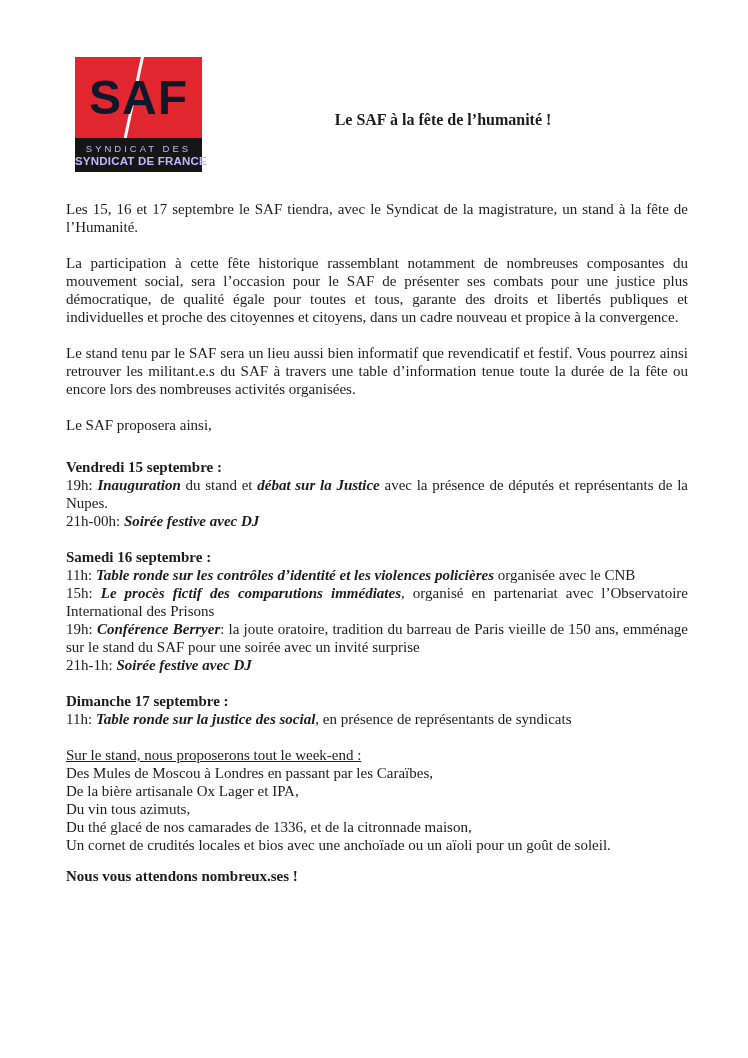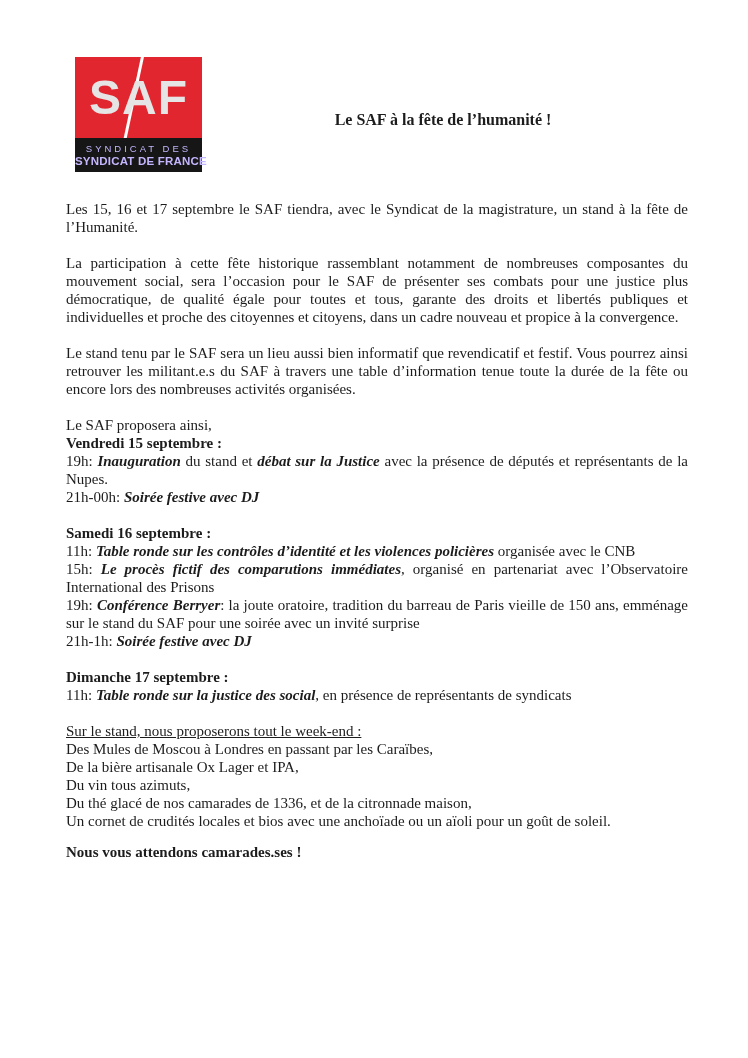--- a/index.html
+++ b/index.html
@@ -33,21 +33,21 @@
   .logo-acronym {
     position: absolute;
     left: 0; right: 0;
     top: 17px;
     text-align: center;
     font-family: "Liberation Sans", sans-serif;
     font-weight: bold;
     font-size: 48px;
     line-height: 48px;
     letter-spacing: 1px;
-    color: #e5e5e5;
+    color: #0f172a;
     z-index: 2;
   }
   .logo-slash {
     position: absolute;
     left: 57px;
     top: -8px;
     width: 3px;
     height: 100px;
     background: #ffffff;
     transform: rotate(12deg);
@@ -119,32 +119,32 @@
     </div>
   </div>
 
   <div class="doc-title">Le SAF à la fête de l’humanité !</div>
 
   <div class="doc-body" id="doc-body">
       <div class="block justify" style="margin-top: 0px;"><span class="">Les 15, 16 et 17 septembre le SAF tiendra, avec le Syndicat de la magistrature, un stand à la fête de l’Humanité.</span></div>
       <div class="block justify" style="margin-top: 18px;"><span class="">La participation à cette fête historique rassemblant notamment de nombreuses composantes du mouvement social, sera l’occasion pour le SAF de présenter ses combats pour une justice plus démocratique, de qualité égale pour toutes et tous, garante des droits et libertés publiques et individuelles et proche des citoyennes et citoyens, dans un cadre nouveau et propice à la convergence.</span></div>
       <div class="block justify" style="margin-top: 18px;"><span class="">Le stand tenu par le SAF sera un lieu aussi bien informatif que revendicatif et festif. Vous pourrez ainsi retrouver les militant.e.s du SAF à travers une table d’information tenue toute la durée de la fête ou encore lors des nombreuses activités organisées.</span></div>
       <div class="block " style="margin-top: 18px;"><span class="">Le SAF proposera ainsi,</span></div>
-      <div class="block " style="margin-top: 0;"><span class=" seg-b">Vendredi 15 septembre :</span></div>
+      <div class="block " style="margin-top: 24px;"><span class=" seg-b">Vendredi 15 septembre :</span></div>
       <div class="block justify" style="margin-top: 0px;"><span class="">19h: </span><span class=" seg-b seg-i">Inauguration</span><span class=""> du stand et </span><span class=" seg-b seg-i">débat sur la Justice</span><span class=""> avec la présence de députés et représentants de la Nupes.</span></div>
       <div class="block " style="margin-top: 0px;"><span class="">21h-00h: </span><span class=" seg-b seg-i">Soirée festive avec DJ</span></div>
       <div class="block " style="margin-top: 18px;"><span class=" seg-b">Samedi 16 septembre :</span></div>
       <div class="block justify" style="margin-top: 0px;"><span class="">11h: </span><span class=" seg-b seg-i">Table ronde sur les contrôles d’identité et les violences policières</span><span class=""> organisée avec le CNB</span></div>
       <div class="block justify" style="margin-top: 0px;"><span class="">15h: </span><span class=" seg-b seg-i">Le procès fictif des comparutions immédiates</span><span class="">, organisé en partenariat avec l’Observatoire International des Prisons</span></div>
       <div class="block justify" style="margin-top: 0px;"><span class="">19h: </span><span class=" seg-b seg-i">Conférence Berryer</span><span class="">: la joute oratoire, tradition du barreau de Paris vieille de 150 ans, emménage sur le stand du SAF pour une soirée avec un invité surprise</span></div>
       <div class="block " style="margin-top: 0px;"><span class="">21h-1h: </span><span class=" seg-b seg-i">Soirée festive avec DJ</span></div>
       <div class="block " style="margin-top: 18px;"><span class=" seg-b">Dimanche 17 septembre :</span></div>
       <div class="block justify" style="margin-top: 0px;"><span class="">11h: </span><span class=" seg-b seg-i">Table ronde sur la justice des social</span><span class="">, en présence de représentants de syndicats</span></div>
       <div class="block " style="margin-top: 18px;"><span class=" seg-u">Sur le stand, nous proposerons tout le week-end : </span></div>
       <div class="block " style="margin-top: 0px;"><span class="">Des Mules de Moscou à Londres en passant par les Caraïbes,</span></div>
       <div class="block " style="margin-top: 0px;"><span class="">De la bière artisanale Ox Lager et IPA,</span></div>
       <div class="block " style="margin-top: 0px;"><span class="">Du vin tous azimuts,</span></div>
       <div class="block " style="margin-top: 0px;"><span class="">Du thé glacé de nos camarades de 1336, et de la citronnade maison,</span></div>
       <div class="block " style="margin-top: 0px;"><span class="">Un cornet de crudités locales et bios avec une anchoïade ou un aïoli pour un goût de soleil.</span></div>
-      <div class="block " style="margin-top: 13px;"><span class=" seg-b">Nous vous attendons camarades.ses !</span></div>
+      <div class="block " style="margin-top: 13px;"><span class=" seg-b">Nous vous attendons nombreux.ses !</span></div>
     </div>
 
 </div>
 
 </body></html>

